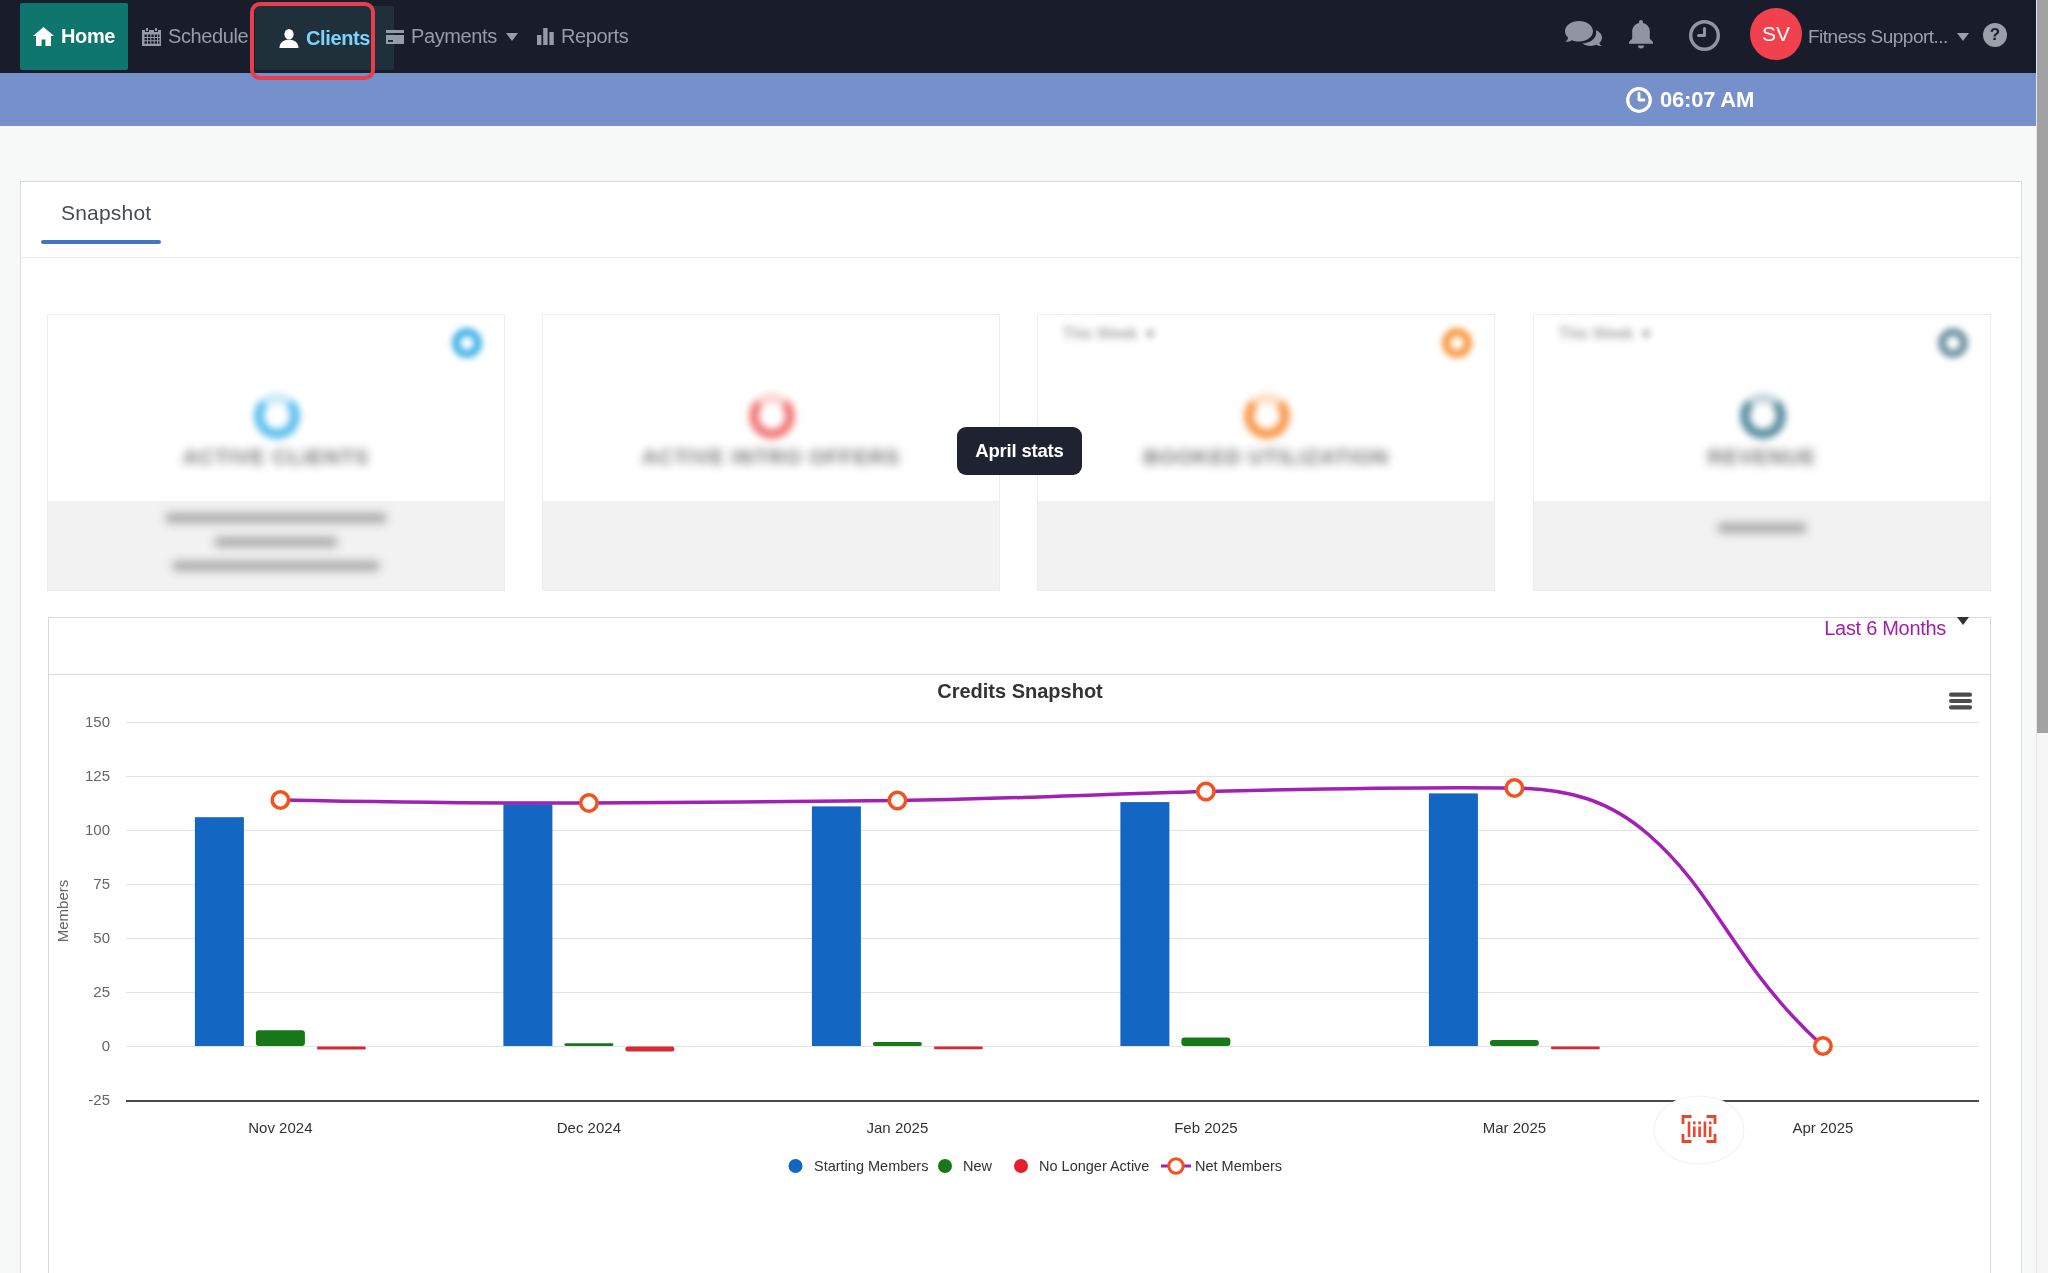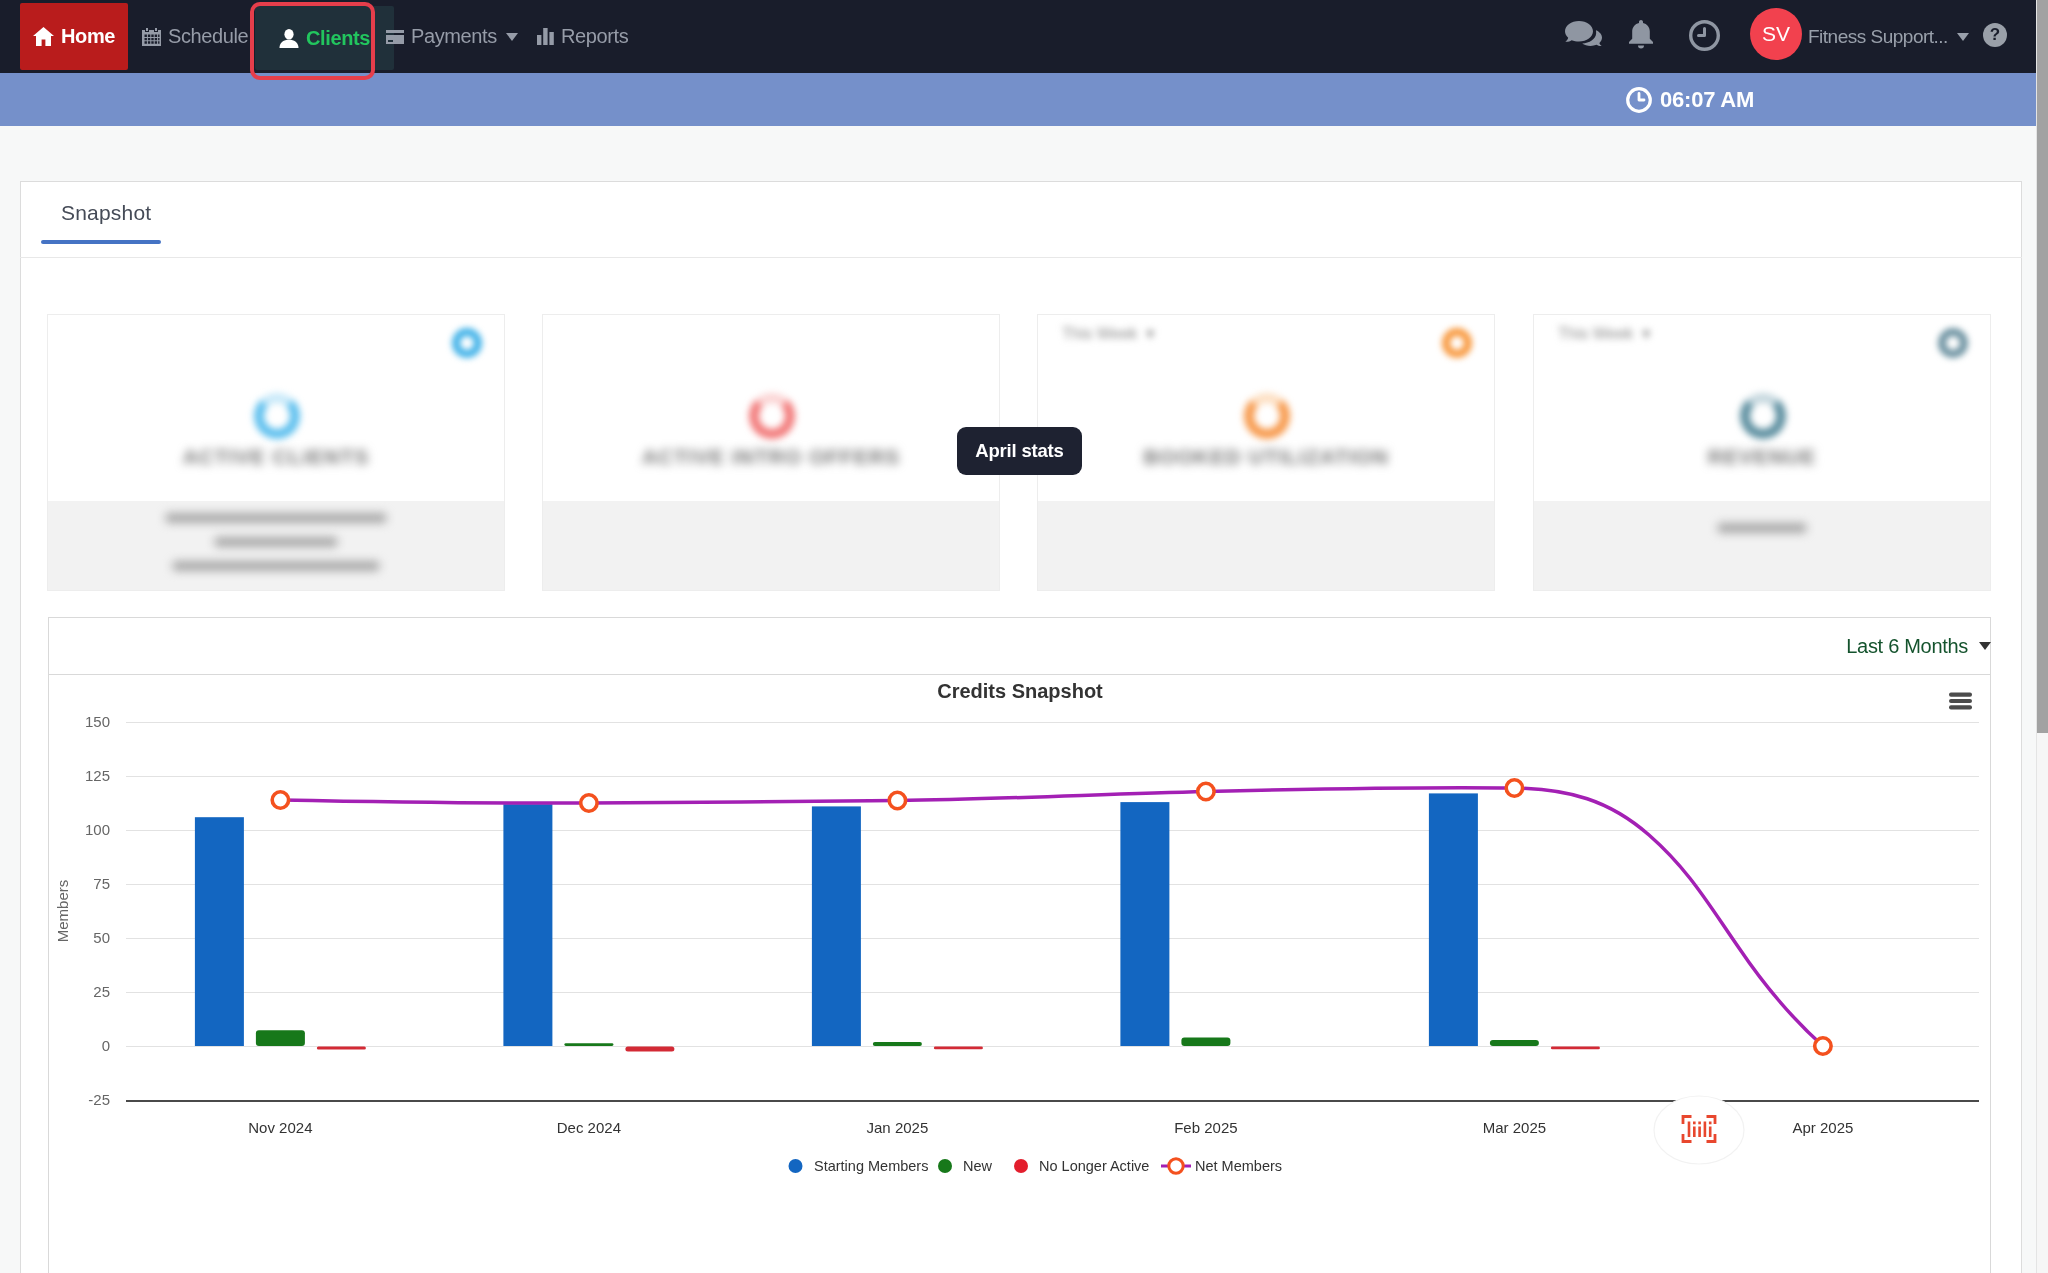--- a/index.html
+++ b/index.html
@@ -4,23 +4,23 @@
 <style>
 *{margin:0;padding:0;box-sizing:border-box}
 html,body{width:2048px;height:1273px;overflow:hidden;background:#f7f8f8;font-family:"Liberation Sans",sans-serif;}
 .abs{position:absolute}
 #page{position:absolute;left:0;top:0;width:2036px;height:1273px}
 
 #nav{position:absolute;left:0;top:0;width:2036px;height:73px;background:#191d2b}
 .navtab{position:absolute;display:flex;align-items:center;justify-content:center;gap:7px;color:#969ca8;font-size:20px;font-weight:400;letter-spacing:-0.4px;white-space:nowrap}
 #tab-home,#tab-clients{font-weight:700}
 .navtab svg{flex:0 0 auto}
-#tab-home{left:20px;top:3px;width:108px;height:67px;background:#b91c1c;color:#fff;border-radius:2px}
+#tab-home{left:20px;top:3px;width:108px;height:67px;background:#0f766e;color:#fff;border-radius:2px}
 #tab-schedule{left:142px;top:3px;height:67px}
-#tab-clients{left:255px;top:6px;width:139px;height:64px;background:#20303a;color:#22c55e;border-radius:2px}
+#tab-clients{left:255px;top:6px;width:139px;height:64px;background:#20303a;color:#7dd3fc;border-radius:2px}
 #redbox{left:250px;top:2px;width:125px;height:78px;border:4px solid #e63e4b;border-radius:10px;z-index:5}
 #tab-payments{left:386px;top:3px;height:67px}
 #tab-reports{left:537px;top:3px;height:67px}
 #avatar{left:1750px;top:8px;width:52px;height:52px;border-radius:50%;background:#f2414e;color:#ffffff;font-size:21px;font-weight:400;display:flex;align-items:center;justify-content:center}
 #acctname{left:1808px;top:0;height:73px;display:flex;align-items:center;color:#99a0ab;font-size:19px;font-weight:400;letter-spacing:-0.5px;white-space:nowrap}
 #qmark{left:1983px;top:23px;width:24px;height:24px;border-radius:50%;background:#9aa0a9;color:#191d2b;font-size:17px;font-weight:700;display:flex;align-items:center;justify-content:center}
 
 #welcome{position:absolute;left:0;top:73px;width:2036px;height:53px;background:#7590ca;color:#fff}
 #welcome .wtxt{position:absolute;left:41px;top:0;height:53px;display:flex;align-items:center;font-size:22px;letter-spacing:-0.4px;white-space:nowrap}
 #wtime{position:absolute;left:1626px;top:0;height:53px;display:flex;align-items:center;gap:8px;font-size:22px;font-weight:700;letter-spacing:-0.2px;white-space:nowrap}
@@ -35,21 +35,21 @@
 .sfoot{position:absolute;left:0;top:186px;width:456px;height:89px;background:#f2f2f2}
 .spin{position:absolute;left:206px;top:78px;width:46px;height:46px;border-radius:50%;border-style:solid;border-width:10px;filter:blur(3.5px)}
 .stitle{position:absolute;left:0;top:130px;width:456px;text-align:center;font-size:21px;font-weight:700;color:#737373;letter-spacing:1px;filter:blur(5px)}
 .donut{position:absolute;left:404px;top:13px;width:30px;height:30px;border-radius:50%;border:8px solid;filter:blur(3px)}
 .tweek{position:absolute;left:24px;top:9px;font-size:16px;color:#8b8b8b;filter:blur(3.5px)}
 .fline{position:absolute;height:10px;border-radius:5px;background:#a8a8a8;filter:blur(5px)}
 #showstats{position:absolute;left:957px;top:427px;width:125px;height:48px;background:#1e2231;border-radius:9px;color:#fff;font-size:18.5px;font-weight:700;letter-spacing:-0.2px;display:flex;align-items:center;justify-content:center;z-index:4}
 
 #chartcard{position:absolute;left:48px;top:617px;width:1943px;height:700px;background:#fff;border:1px solid #d9d9d9}
 #chead{position:absolute;left:48px;top:617px;width:1943px;height:58px;border-bottom:1px solid #d9d9d9}
-#lastsix{position:absolute;right:0;top:0;height:58px;display:flex;align-items:center;gap:11px;font-size:20px;color:#14532d;letter-spacing:-0.3px}
+#lastsix{position:absolute;right:0;top:0;height:58px;display:flex;padding-right:22px;gap:11px;font-size:20px;color:#a21caf;letter-spacing:-0.3px}
 
 #sbtrack{position:absolute;left:2036px;top:0;width:12px;height:1273px;background:#f6f6f6;border-left:1px solid #e4e4e4}
 #sbthumb{position:absolute;left:2037px;top:0;width:11px;height:733px;background:#a2a2a2}
 .caret{display:inline-block;width:0;height:0;border-left:6px solid transparent;border-right:6px solid transparent;border-top:8px solid currentColor}
 </style>
 </head>
 <body>
 <div id="page">
   <div id="nav">
     <div class="navtab" id="tab-home">

